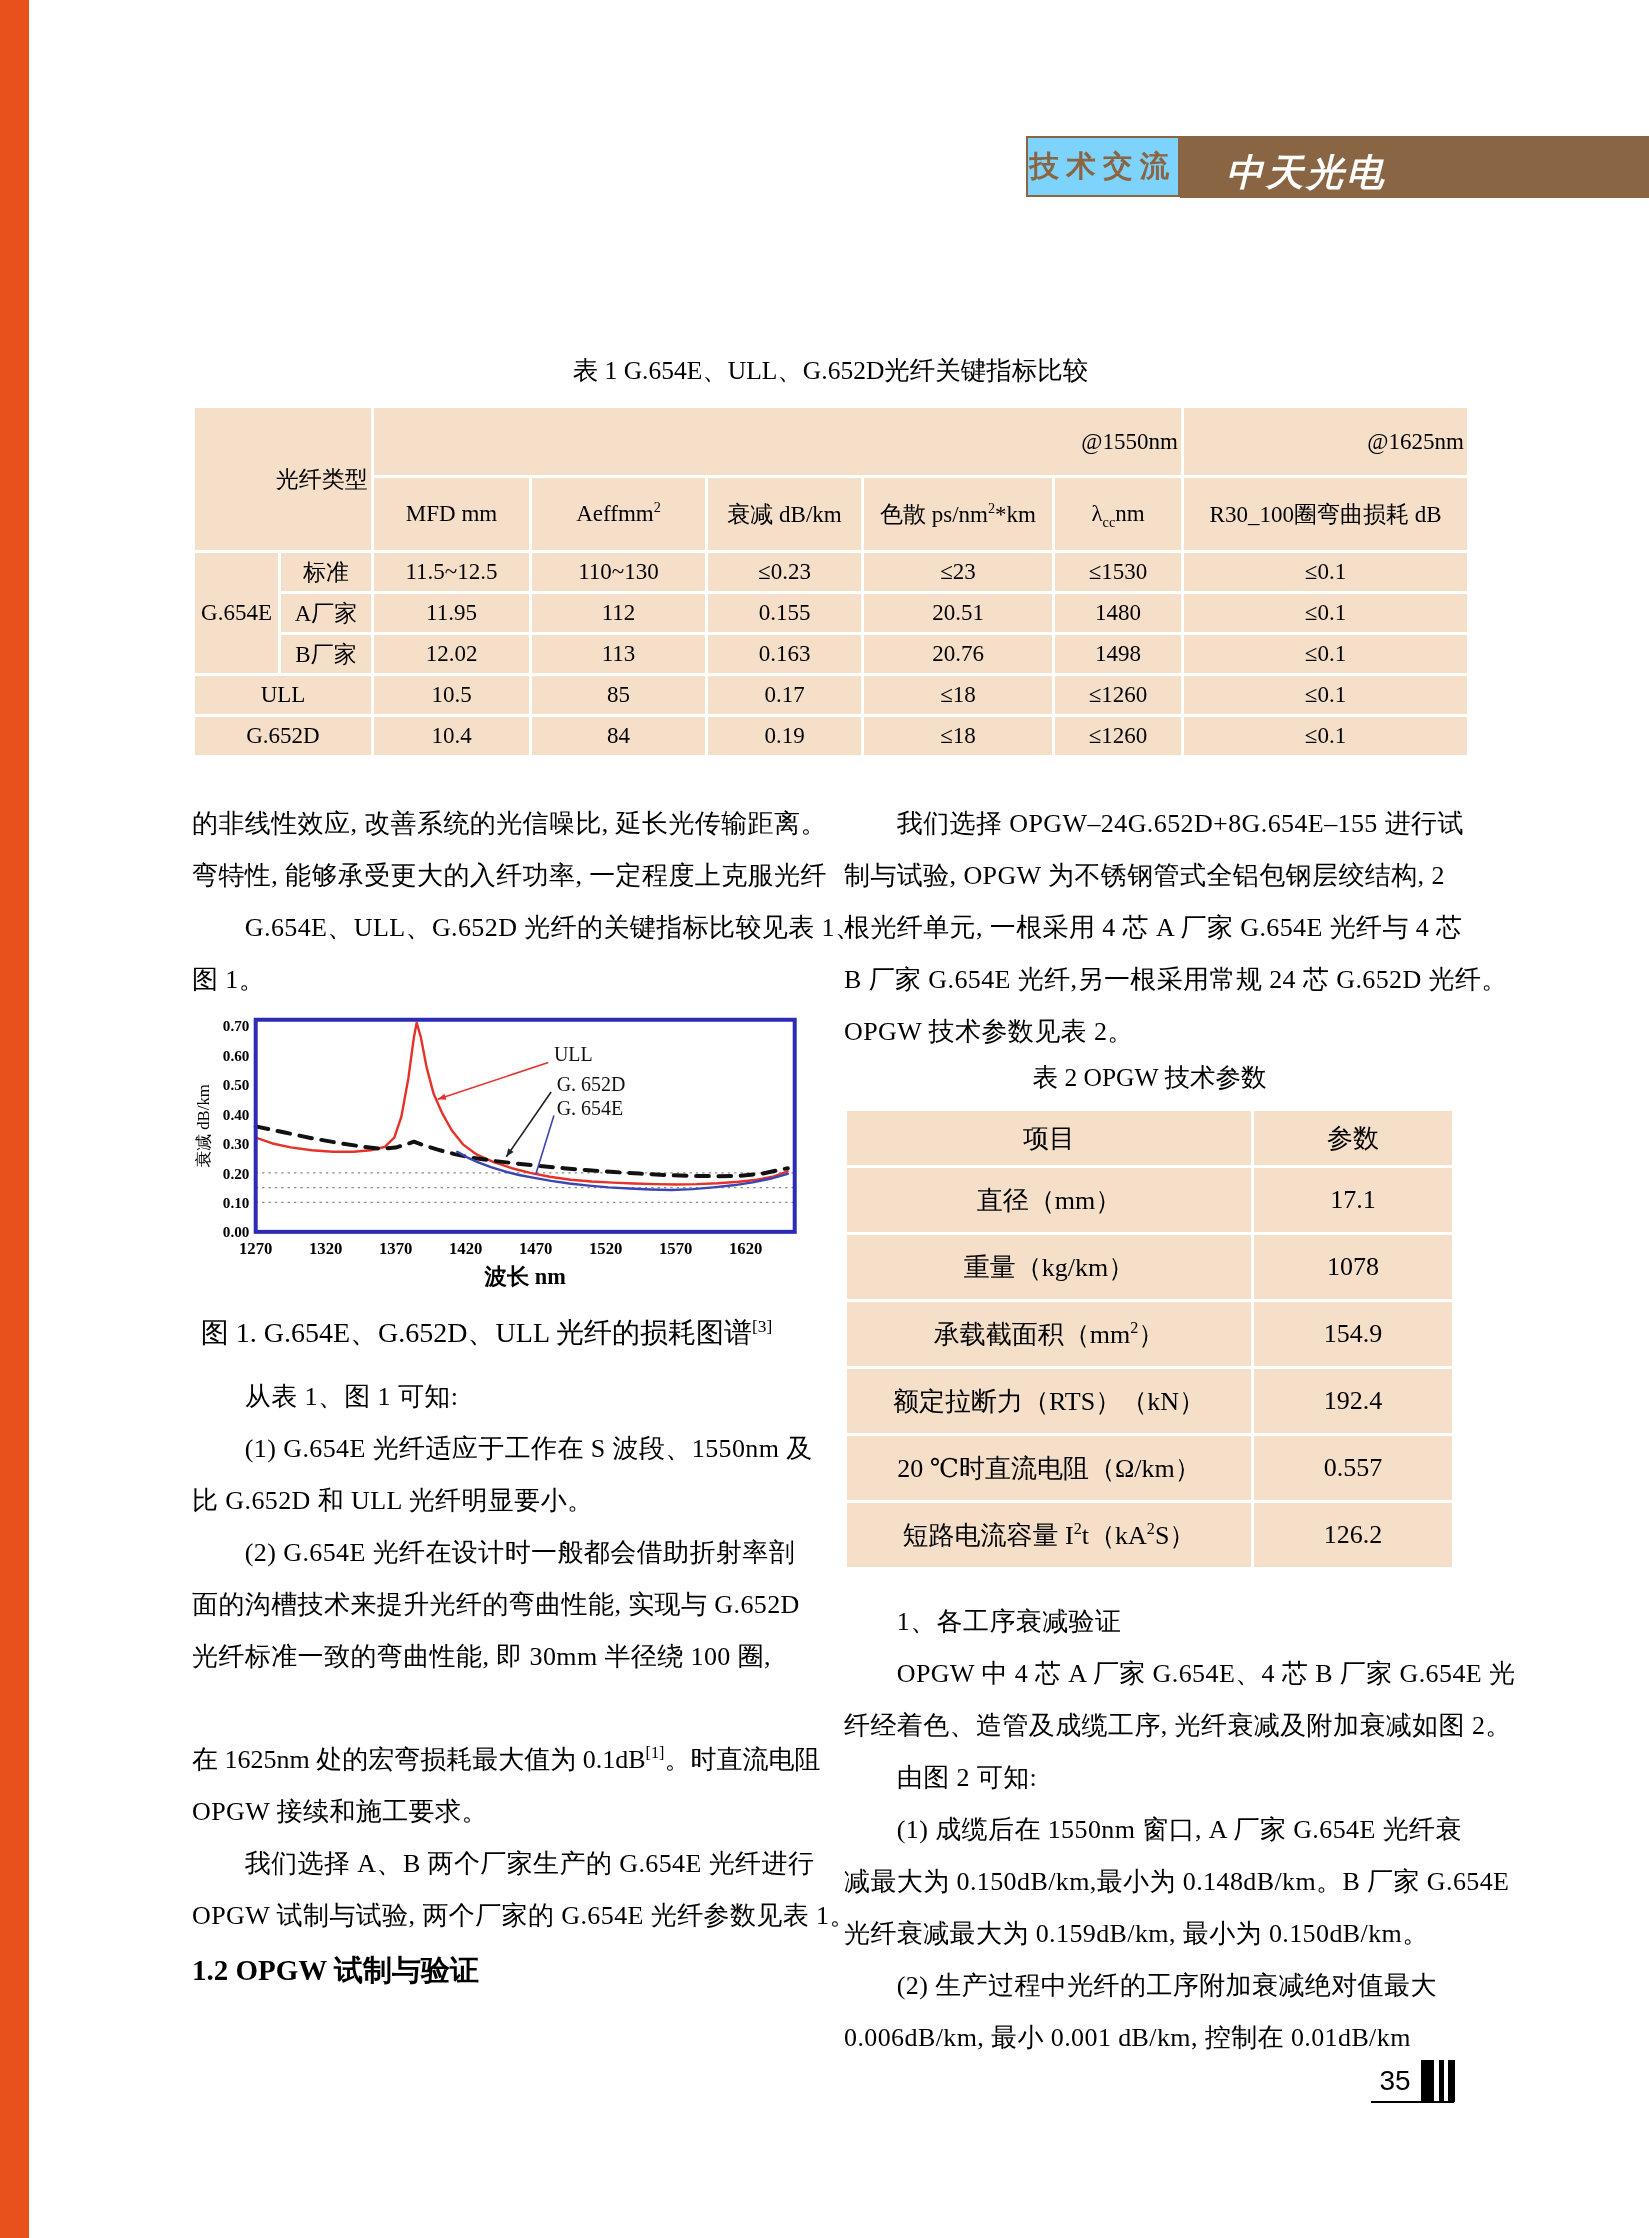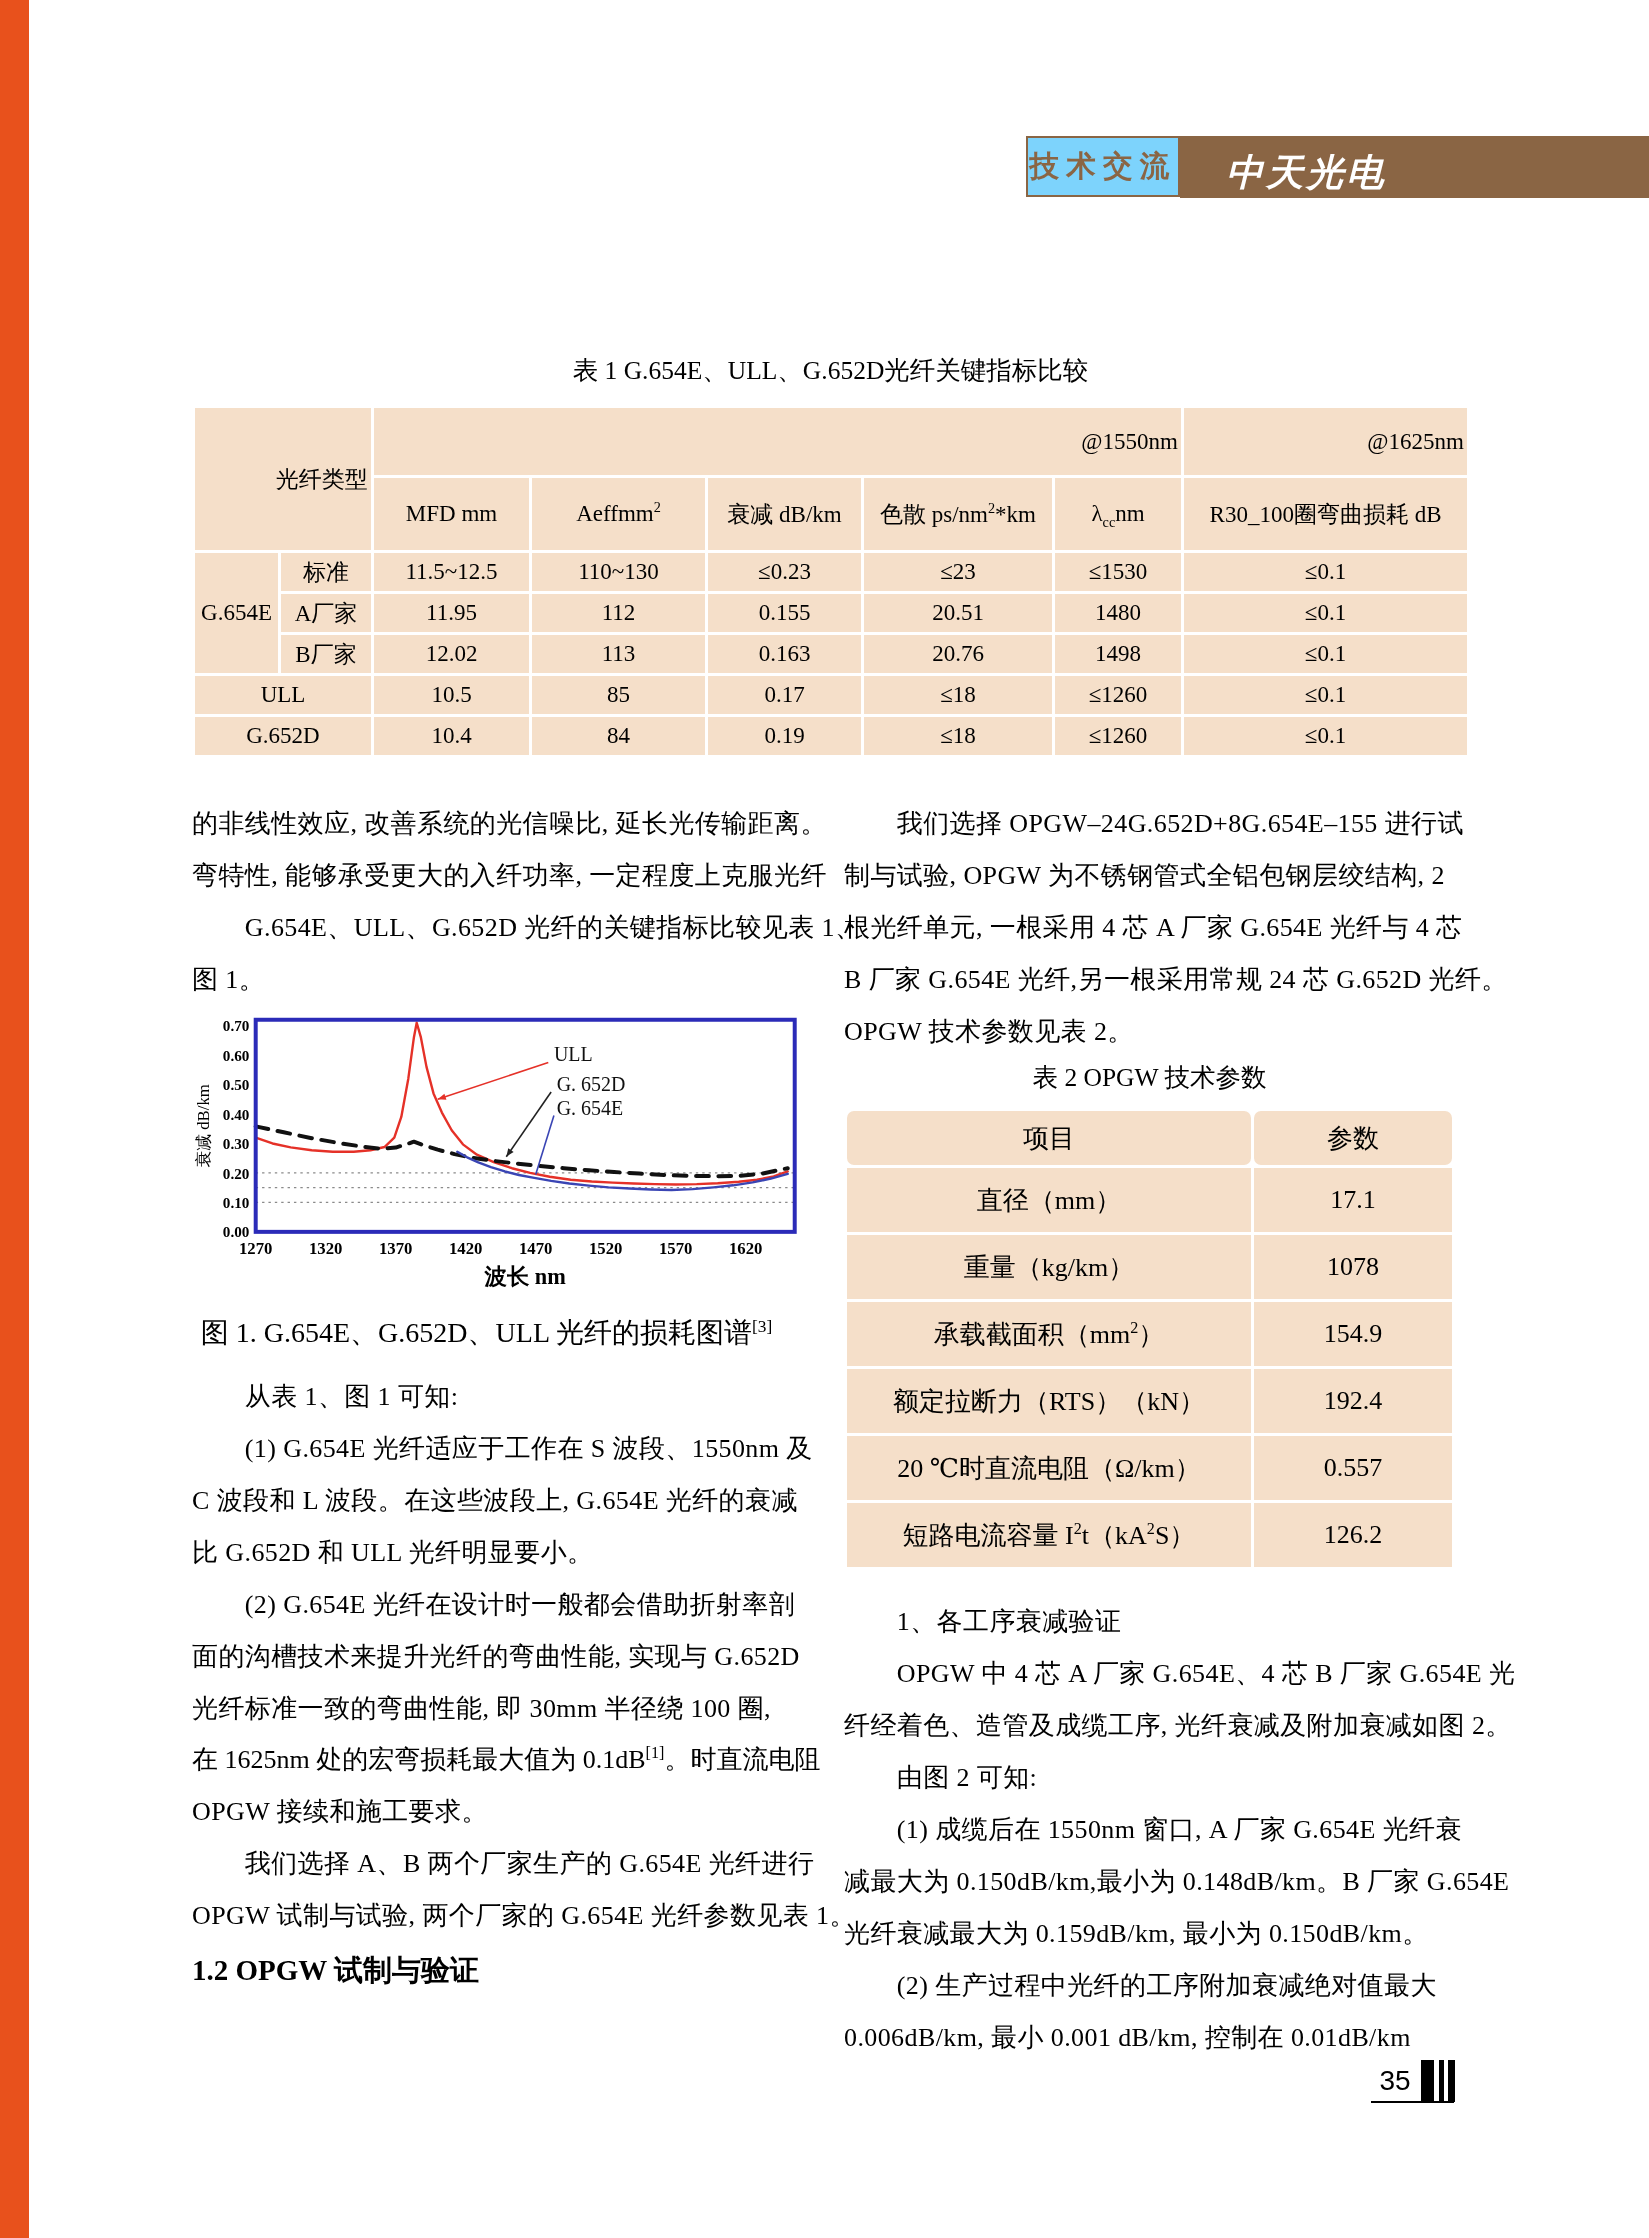--- a/index.html
+++ b/index.html
@@ -25,21 +25,21 @@
   #table2-title{left:844px;top:1055px;width:611px;height:46px;line-height:46px;}
 
   
   table{border-collapse:separate;border-spacing:3.2px;table-layout:fixed;}
   td{background:#f5dfc9;text-align:center;vertical-align:middle;padding:0 3.2px;overflow:hidden;}
   #table1{position:absolute;left:192px;top:405px;width:1277px;font-size:23px;}
   #table1 tr.h1 td{height:67px;text-align:right;}
   #table1 tr.h2 td{height:72px;}
   #table1 tr.dr td{height:38px;}
   #table2{position:absolute;left:844px;top:1108px;width:611px;font-size:26px;}
-  #table2 tr.h td{height:54px;border-radius:7px;}
+  #table2 tr.h td{height:54px;}
   #table2 tr.dr td{height:64px;}
   sup{font-size:0.62em;vertical-align:super;line-height:0;}
   sub{font-size:0.62em;vertical-align:sub;line-height:0;}
 
   
   .col{position:absolute;width:621px;font-size:26px;}
   .tline{height:52px;line-height:52px;white-space:nowrap;letter-spacing:0.4px;}
   #left-para-top{left:192px;top:798px;}
   #left-para-mid{left:192px;top:1371px;}
   #left-line-ref{left:192px;top:1734px;height:52px;line-height:52px;white-space:nowrap;}
@@ -193,21 +193,20 @@
         <polygon points="392.2961038961039,187.79166666666666 394.74877826644956,177.06858928967037 401.46124856494424,181.70889400946277" fill="#222222"></polygon>
         <text x="455.5064935064935" y="134.83333333333331" font-size="25" font-family="&quot;Liberation Serif&quot;,serif" fill="#111">G. 654E</text>
         <line x1="451.99480519480517" y1="136.06944444444443" x2="429.16883116883116" y2="209.95833333333331" stroke="#3a45b4" stroke-width="2"></line>
       </svg>
   </div>
   <div class="col" id="fig1-caption"><span>图 1. G.654E、G.652D、ULL 光纤的损耗图谱</span><sup>[3]</sup></div>
 
   <div class="col" id="left-para-mid">
       <div class="tline">　　从表 1、图 1 可知:</div>
       <div class="tline">　　(1) G.654E 光纤适应于工作在 S 波段、1550nm 及</div>
-      <div class="tline">C 波段和 L 波段。在这些波段上, G.654E 光纤的衰减</div>
       <div class="tline">比 G.652D 和 ULL 光纤明显要小。</div>
       <div class="tline">　　(2) G.654E 光纤在设计时一般都会借助折射率剖</div>
       <div class="tline">面的沟槽技术来提升光纤的弯曲性能, 实现与 G.652D</div>
       <div class="tline">光纤标准一致的弯曲性能, 即 30mm 半径绕 100 圈,</div>
     </div>
   <div class="col" id="left-line-ref"><span>在 1625nm 处的宏弯损耗最大值为 0.1dB</span><sup>[1]</sup><span>。时直流电阻</span></div>
   <div class="col" id="left-para-tail">
       <div class="tline">OPGW 接续和施工要求。</div>
       <div class="tline">　　我们选择 A、B 两个厂家生产的 G.654E 光纤进行</div>
       <div class="tline">OPGW 试制与试验, 两个厂家的 G.654E 光纤参数见表 1。</div>

